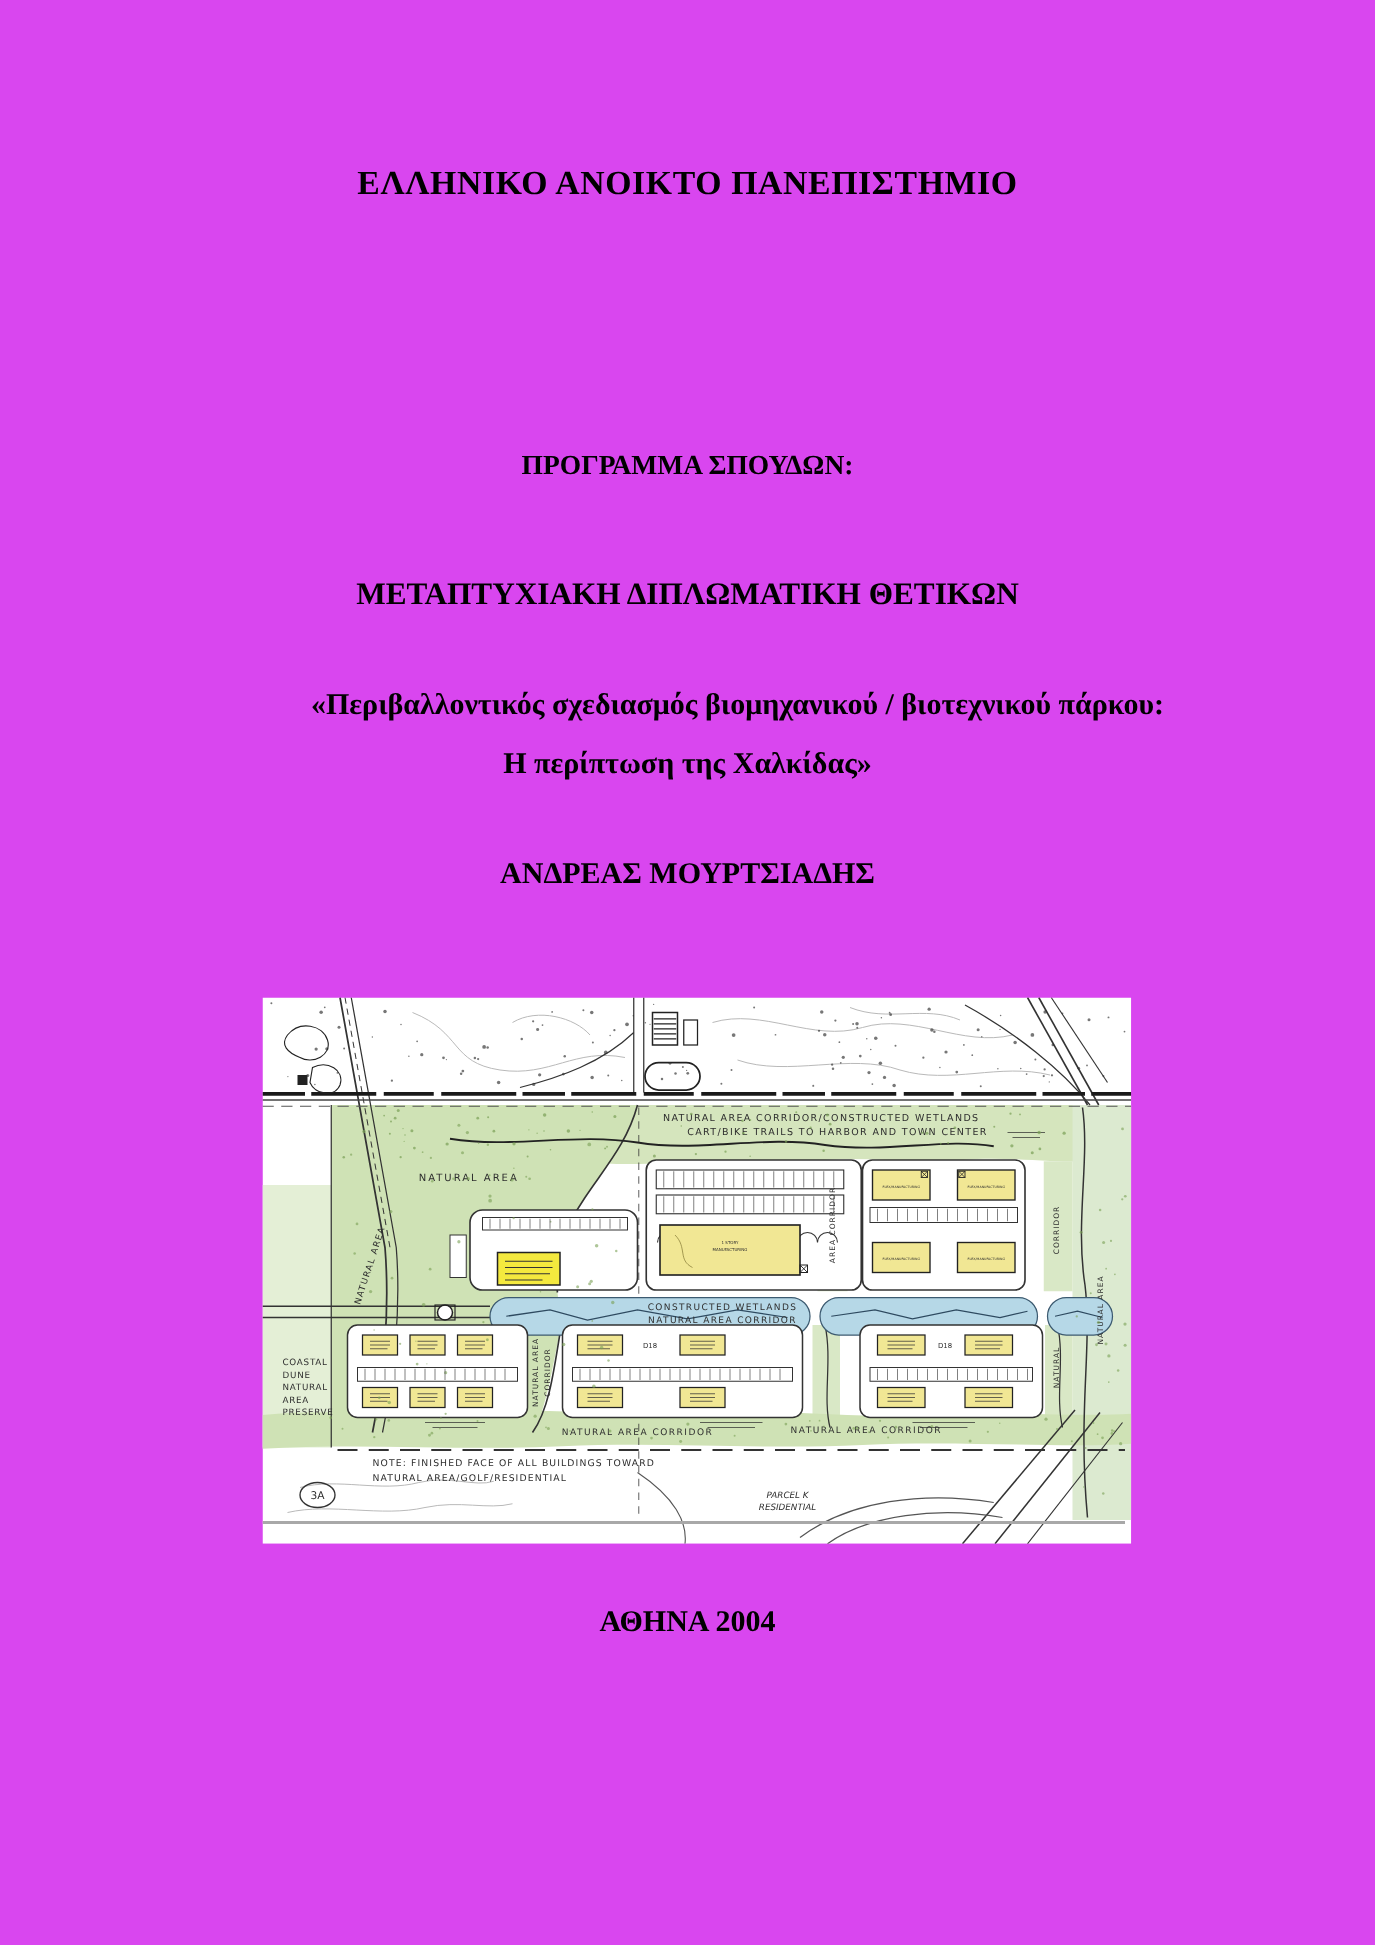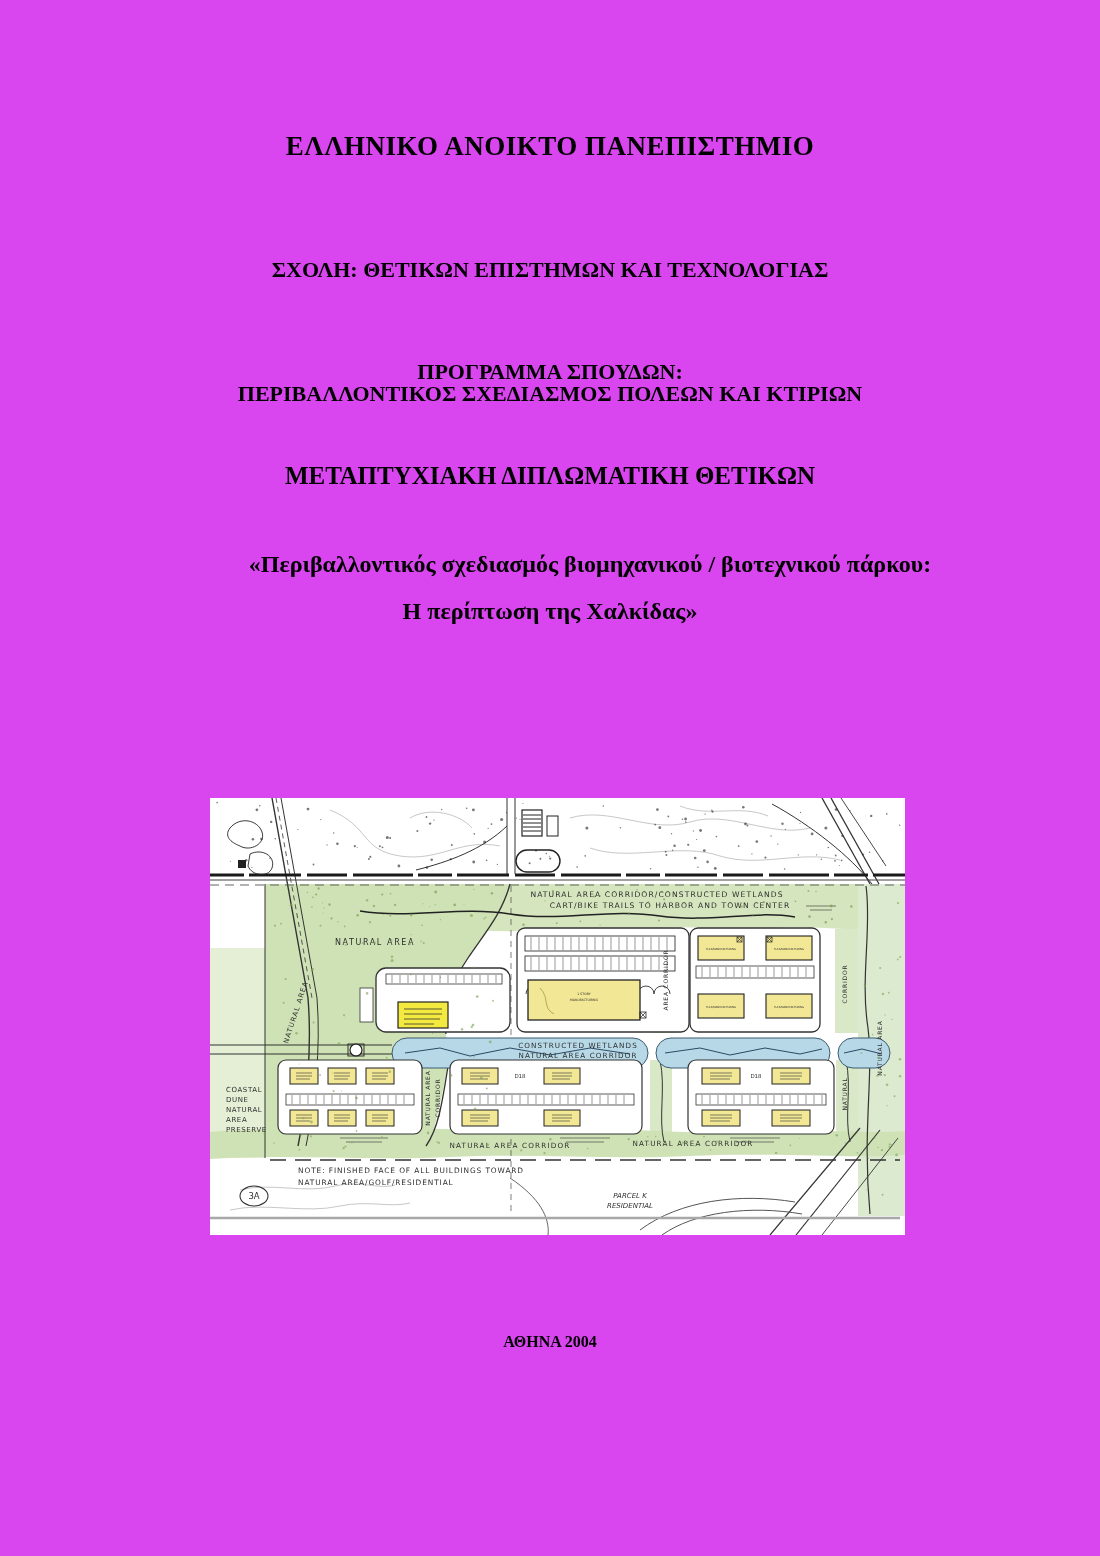--- a/index.html
+++ b/index.html
@@ -7,37 +7,36 @@
         font-family:"Liberation Serif", serif;color:#000;}
   .cline{position:absolute;left:0;width:1100px;text-align:center;font-weight:bold;white-space:pre;}
   .t-univ   {top:131px;font-size:27px;letter-spacing:.5px;}
   .t-school {top:257px;font-size:22px;}
   .t-prog1  {top:359px;font-size:22px;}
   .t-prog2  {top:381px;font-size:22px;}
   .t-thesis {top:462px;font-size:25px;}
   .t-title1 {top:551px;font-size:24px;margin-left:40px;}
   .t-title2 {top:598px;font-size:24px;}
   .t-author {top:686px;font-size:24px;}
-  .t-footer {top:1333px;font-size:16px;text-align:center;}
+  .t-footer {top:1285px;font-size:24px;text-align:center;}
   #map-wrap{position:absolute;left:210px;top:798px;width:695px;height:437px;}
   svg{display:block;}
   text.mlab{font-family:"DejaVu Sans", sans-serif;fill:#2e2e2e;}
 </style>
 </head>
 <body>
 
 <div id="page">
 
   <div class="cline t-univ">ΕΛΛΗΝΙΚΟ ΑΝΟΙΚΤΟ ΠΑΝΕΠΙΣΤΗΜΙΟ</div>
-  <div class="cline t-school">ΣΧΟΛΗ: ΘΕΤΙΚΩΝ ΕΠΙΣΤΗΜΩΝ ΚΑΙ ΤΕΧΝΟΛΟΓΙΑΣ</div>
   <div class="cline t-prog1">ΠΡΟΓΡΑΜΜΑ ΣΠΟΥΔΩΝ:</div>
-  <div class="cline t-prog2">ΠΕΡΙΒΑΛΛΟΝΤΙΚΟΣ ΣΧΕΔΙΑΣΜΟΣ ΠΟΛΕΩΝ ΚΑΙ ΚΤΙΡΙΩΝ</div>
   <div class="cline t-thesis">ΜΕΤΑΠΤΥΧΙΑΚΗ ΔΙΠΛΩΜΑΤΙΚΗ ΘΕΤΙΚΩΝ</div>
   <div class="cline t-title1">«Περιβαλλοντικός σχεδιασμός βιομηχανικού / βιοτεχνικού πάρκου:</div>
   <div class="cline t-title2">Η περίπτωση της Χαλκίδας»</div>
+  <div class="cline t-author">ΑΝΔΡΕΑΣ ΜΟΥΡΤΣΙΑΔΗΣ</div>
 
   <div id="map-wrap">
   <svg id="siteplan" width="695" height="437" viewBox="0 0 695 437" xmlns="http://www.w3.org/2000/svg">
 
     <rect x="0" y="0" width="695" height="437" fill="#ffffff"></rect>
 
     <g>
 
       <path d="M55,86 H695 V130 C640,135 600,126 560,130 C520,134 480,126 440,131 C400,136 360,127 320,132 C285,136 255,129 230,133 L55,134 Z" fill="#d5e5bd"></path>
 

